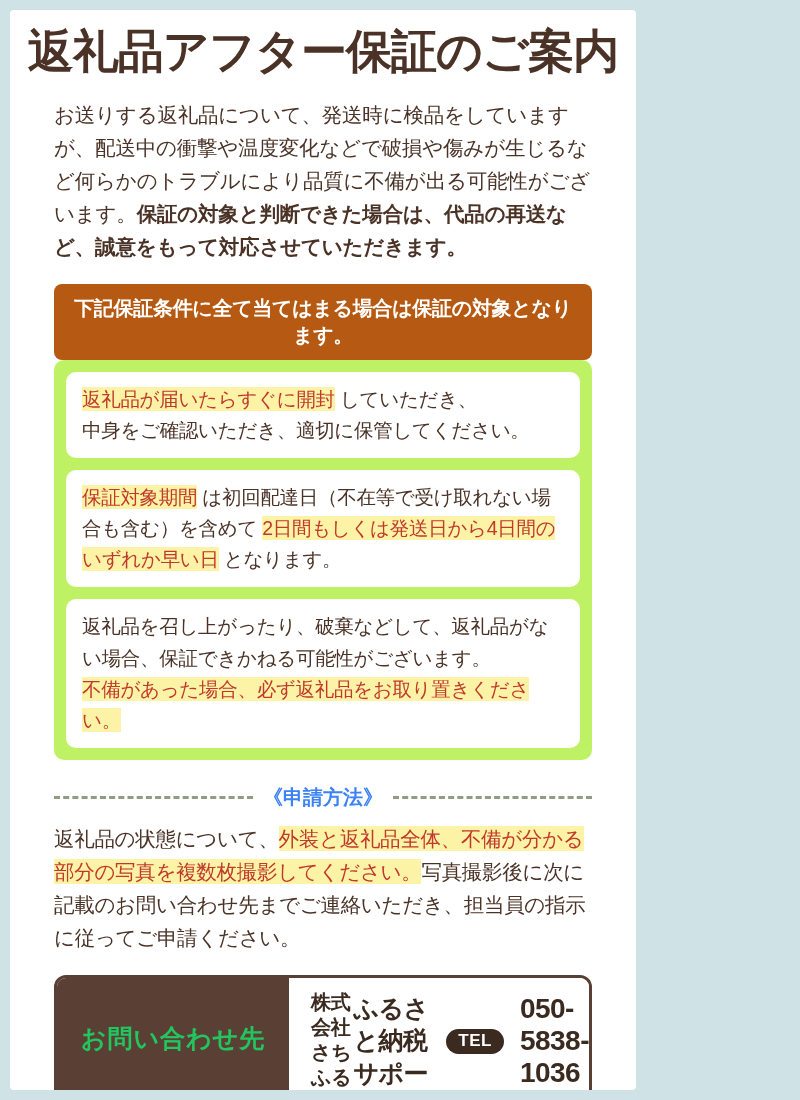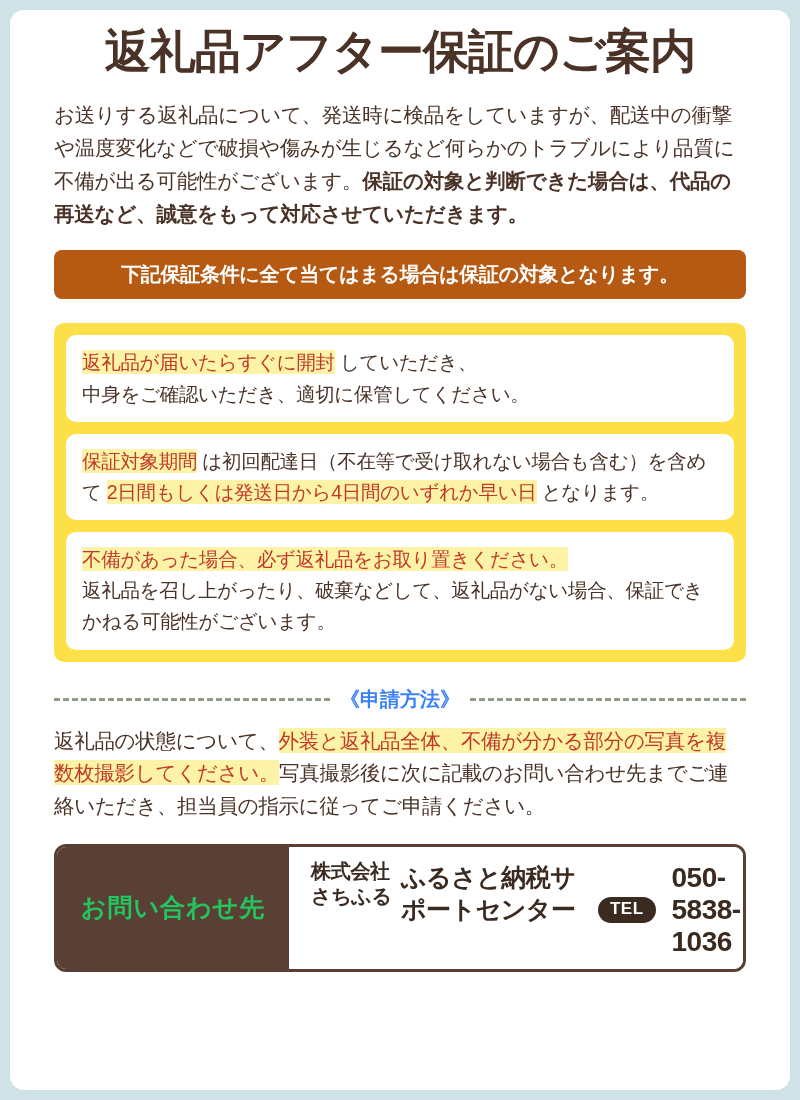--- a/index.html
+++ b/index.html
@@ -16,25 +16,25 @@
   .page {
     position: relative;
     width: 800px;
     height: 1100px;
     box-sizing: border-box;
     padding: 10px;
     background: #cfe3e6;
   }
   .card {
     position: relative;
-    width: 780px;
+    width: 626px;
     height: 1080px;
     box-sizing: border-box;
     background: #ffffff;
-    border-radius: 14px;
+    border-radius: 4px;
     overflow: hidden;
   }
   .title-wrap {
     padding: 16px 0 6px 0;
     text-align: center;
   }
   .title {
     display: block;
     font-size: 46px;
     font-weight: bold;
@@ -62,23 +62,23 @@
     background: #b65a13;
     color: #ffffff;
     font-size: 20px;
     font-weight: bold;
     border-radius: 8px;
     padding: 11px 18px;
     letter-spacing: -0.3px;
     text-align: center;
   }
   .cond-list {
-    background: #fde047;
+    background: #bef264;
     border-radius: 10px;
-    margin-top: 24px;
+    margin-top: 0;
     padding: 12px 12px;
     box-sizing: border-box;
   }
   .cond-item {
     background: #ffffff;
     border-radius: 10px;
     padding: 12px 16px;
     margin-bottom: 12px;
     font-size: 19.5px;
     line-height: 1.6;
@@ -209,22 +209,22 @@
         <div class="cond-item">
           <div><span class="hl-red">返礼品が届いたらすぐに開封</span><span> していただき、</span></div>
           <div>中身をご確認いただき、適切に保管してください。</div>
         </div>
 
         <div class="cond-item">
           <span class="hl-red">保証対象期間</span><span> は初回配達日（不在等で受け取れない場合も含む）を含めて </span><span class="hl-red">2日間もしくは発送日から4日間のいずれか早い日</span><span> となります。</span>
         </div>
 
         <div class="cond-item">
+          <div>返礼品を召し上がったり、破棄などして、返礼品がない場合、保証できかねる可能性がございます。</div>
           <div><span class="hl-red">不備があった場合、必ず返礼品をお取り置きください。</span></div>
-          <div>返礼品を召し上がったり、破棄などして、返礼品がない場合、保証できかねる可能性がございます。</div>
         </div>
 
       </div>
 
       <div class="apply-divider">
         <span class="dash"></span>
         <span class="apply-title">《申請方法》</span>
         <span class="dash"></span>
       </div>
 

